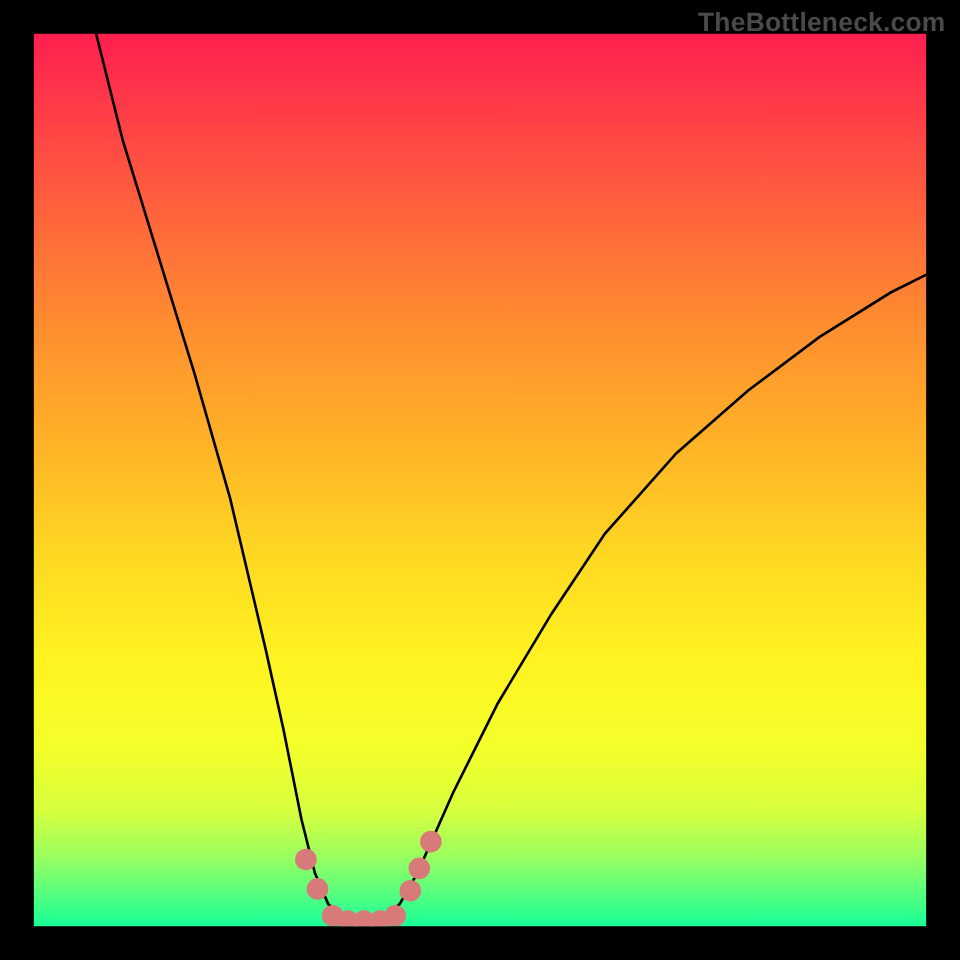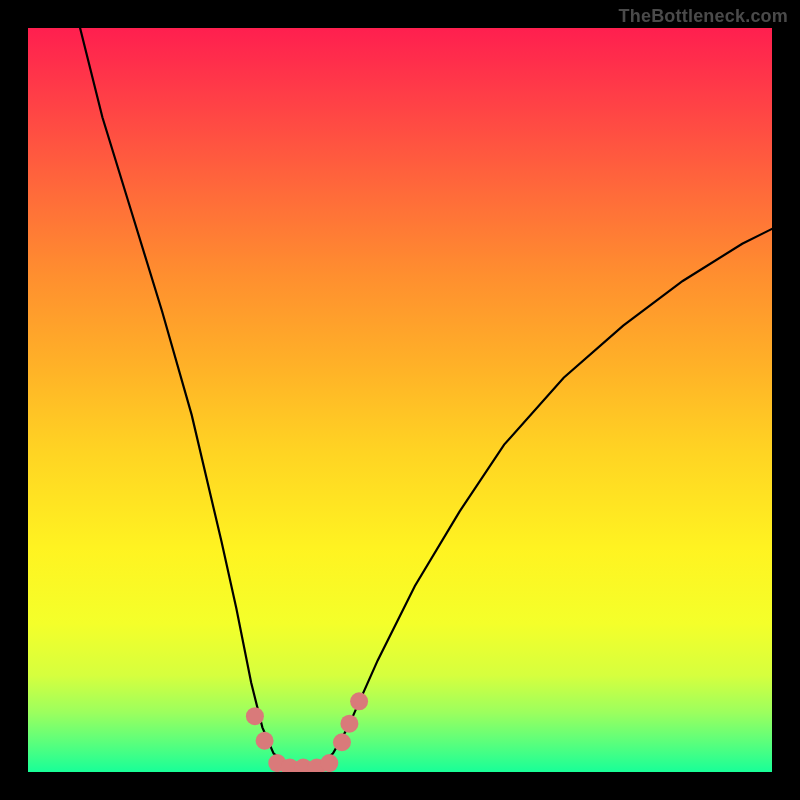--- a/index.html
+++ b/index.html
@@ -9,21 +9,21 @@
     position: absolute;
     top: 0; left: 0;
     width: 800px; height: 800px;
     background: #000;
   }
   .watermark {
     position: absolute;
     top: 6px;
     right: 12px;
     color: #4a4a4a;
-    font-size: 18px;
+    font-size: 22px;
     font-weight: 600;
     letter-spacing: 0.2px;
     z-index: 10;
   }
   .plot {
     position: absolute;
     top: 28px;
     left: 28px;
     width: 744px;
     height: 744px;

